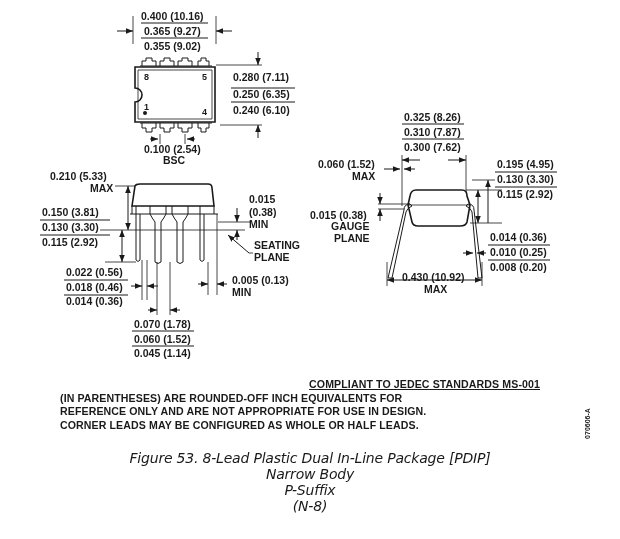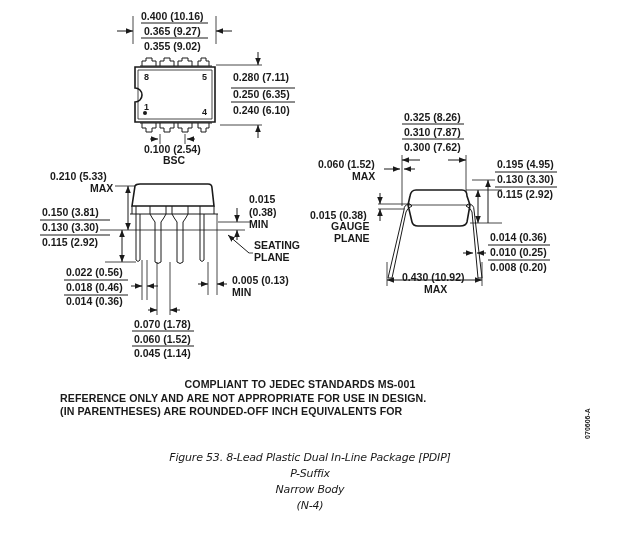--- a/index.html
+++ b/index.html
@@ -5,22 +5,22 @@
   html, body { margin: 0; padding: 0; background: #ffffff; }
   body { width: 620px; height: 539px; position: relative; overflow: hidden; font-family: "Liberation Sans", sans-serif; color: #1a1a1a; }
   #drawing { position: absolute; left: 0; top: 0; }
   .dim { font-family: "Liberation Sans", sans-serif; font-weight: bold; font-size: 10.5px; fill: #1a1a1a; }
   .pin { font-family: "Liberation Sans", sans-serif; font-weight: bold; font-size: 9px; fill: #1a1a1a; }
   .ln { stroke: #1a1a1a; stroke-width: 1; fill: none; }
   .thin { stroke: #1a1a1a; stroke-width: 0.8; fill: none; }
   .ul { stroke: #1a1a1a; stroke-width: 1; }
   .body { stroke: #1a1a1a; stroke-width: 1.6; fill: #ffffff; }
   .notes { position: absolute; left: 60px; top: 378px; width: 480px; text-align: left; font-weight: bold; font-size: 10.6px; line-height: 13.6px; letter-spacing: 0.1px; }
-  .notes .center { text-align: center; display: block; }
-  .caption { position: absolute; left: 120px; top: 450px; width: 380px; text-align: center; font-family: "DejaVu Sans", sans-serif; font-style: italic; font-size: 11px; line-height: 16px; letter-spacing: -0.2px; }
+  .notes .center { text-align: right; display: block; text-decoration: underline; }
+  .caption { position: absolute; left: 120px; top: 450px; width: 380px; text-align: center; font-family: "DejaVu Sans", sans-serif; font-style: italic; font-size: 14px; line-height: 16px; letter-spacing: -0.2px; }
   .code { position: absolute; left: 572px; top: 420px; transform: rotate(-90deg); transform-origin: center; font-weight: bold; font-size: 7px; white-space: nowrap; }
 </style>
 </head>
 <body>
 
 <svg id="drawing" width="620" height="539" viewBox="0 0 620 539">
   <defs>
     <marker id="arr" viewBox="0 0 10 10" refX="10" refY="5" markerWidth="7" markerHeight="7" orient="auto-start-reverse">
       <path d="M0,1 L10,5 L0,9 z" fill="#1a1a1a"></path>
     </marker>
@@ -201,24 +201,25 @@
     <line class="thin" x1="387" y1="262" x2="387" y2="286"></line>
     <line class="thin" x1="482" y1="262" x2="482" y2="286"></line>
     <line class="ln" x1="387" y1="280" x2="482" y2="280" marker-start="url(#arr)" marker-end="url(#arr)"></line>
     <text class="dim" x="402" y="281">0.430 (10.92)</text>
     <text class="dim" x="424" y="293">MAX</text>
   </g>
 </svg>
 
 <div class="notes">
   <span class="center">COMPLIANT TO JEDEC STANDARDS MS-001</span>
+  <div>(IN PARENTHESES) ARE ROUNDED-OFF INCH EQUIVALENTS FOR</div>
   <div>REFERENCE ONLY AND ARE NOT APPROPRIATE FOR USE IN DESIGN.</div>
-  <div>(IN PARENTHESES) ARE ROUNDED-OFF INCH EQUIVALENTS FOR</div>
+  <div>CORNER LEADS MAY BE CONFIGURED AS WHOLE OR HALF LEADS.</div>
 </div>
 
 <div class="caption">
   <div>Figure 53. 8-Lead Plastic Dual In-Line Package [PDIP]</div>
+  <div>Narrow Body</div>
   <div>P-Suffix</div>
-  <div>Narrow Body</div>
-  <div>(N-4)</div>
+  <div>(N-8)</div>
 </div>
 
 <div class="code">070606-A</div>
 
 </body></html>

